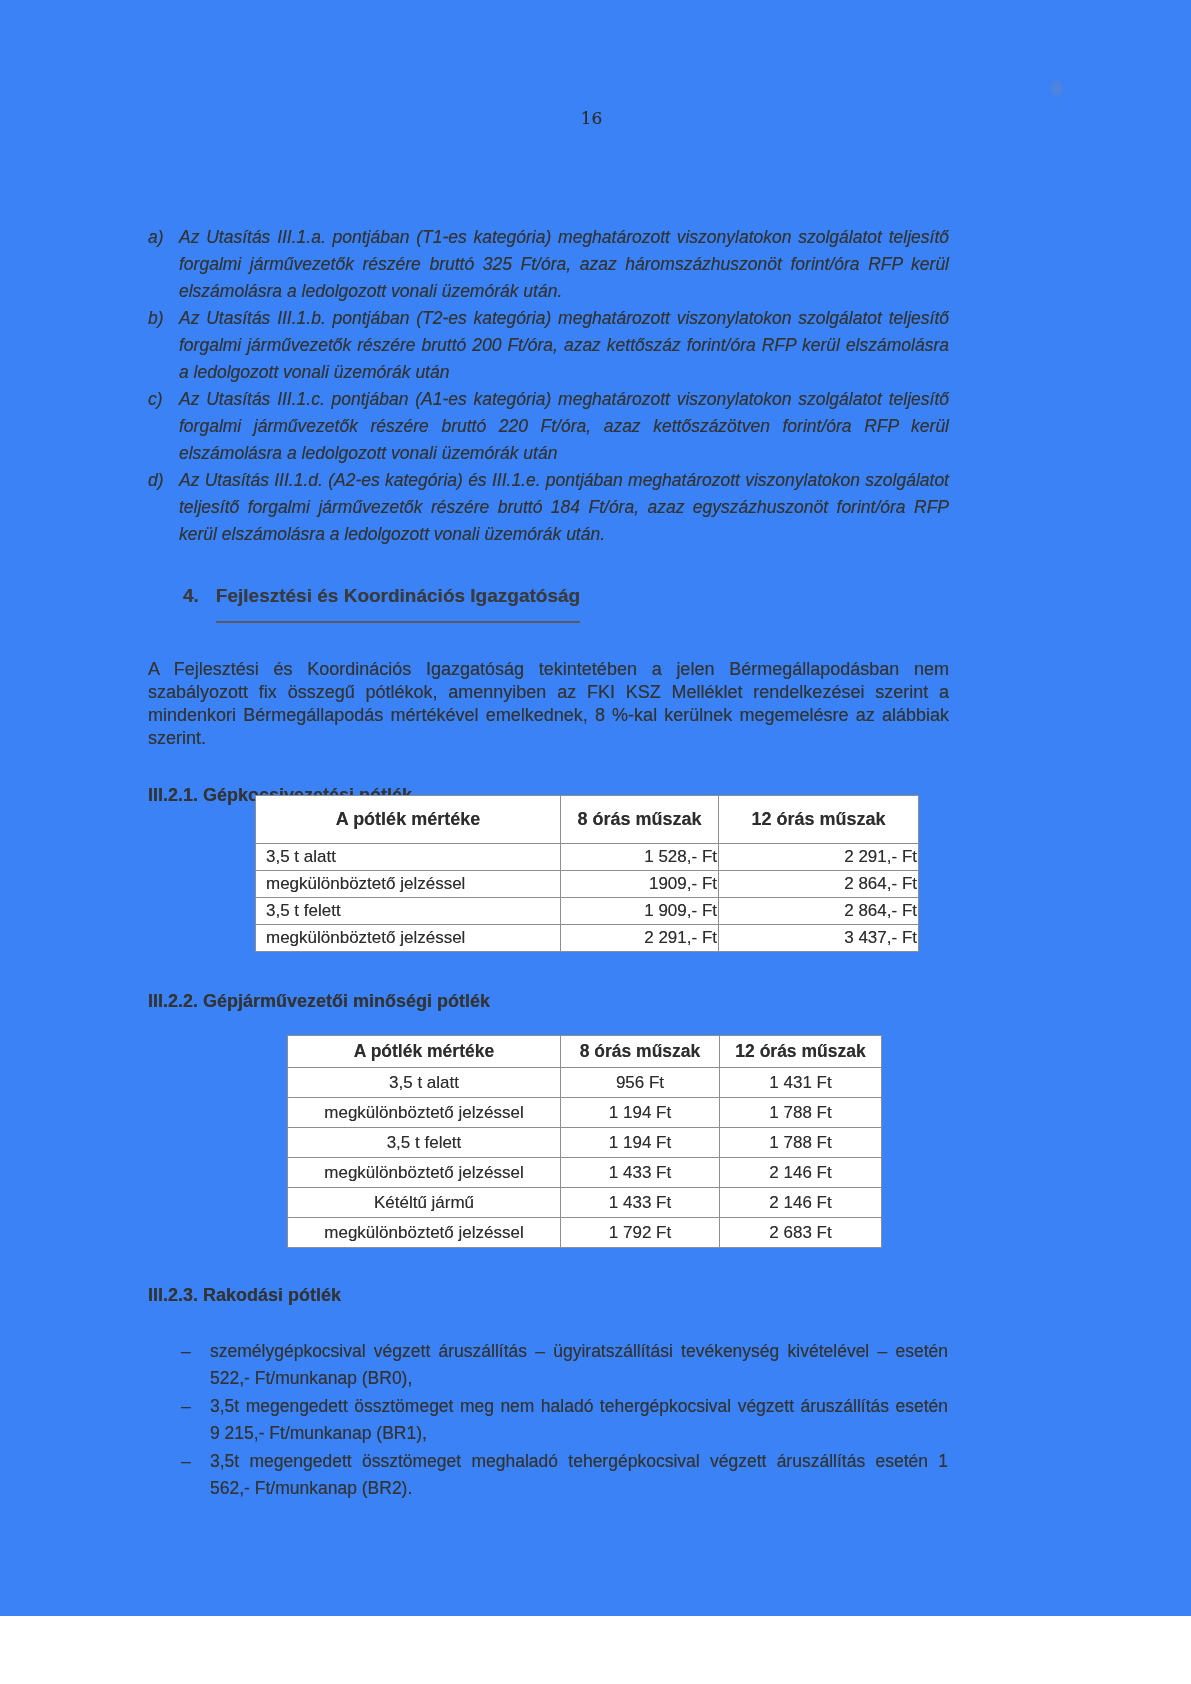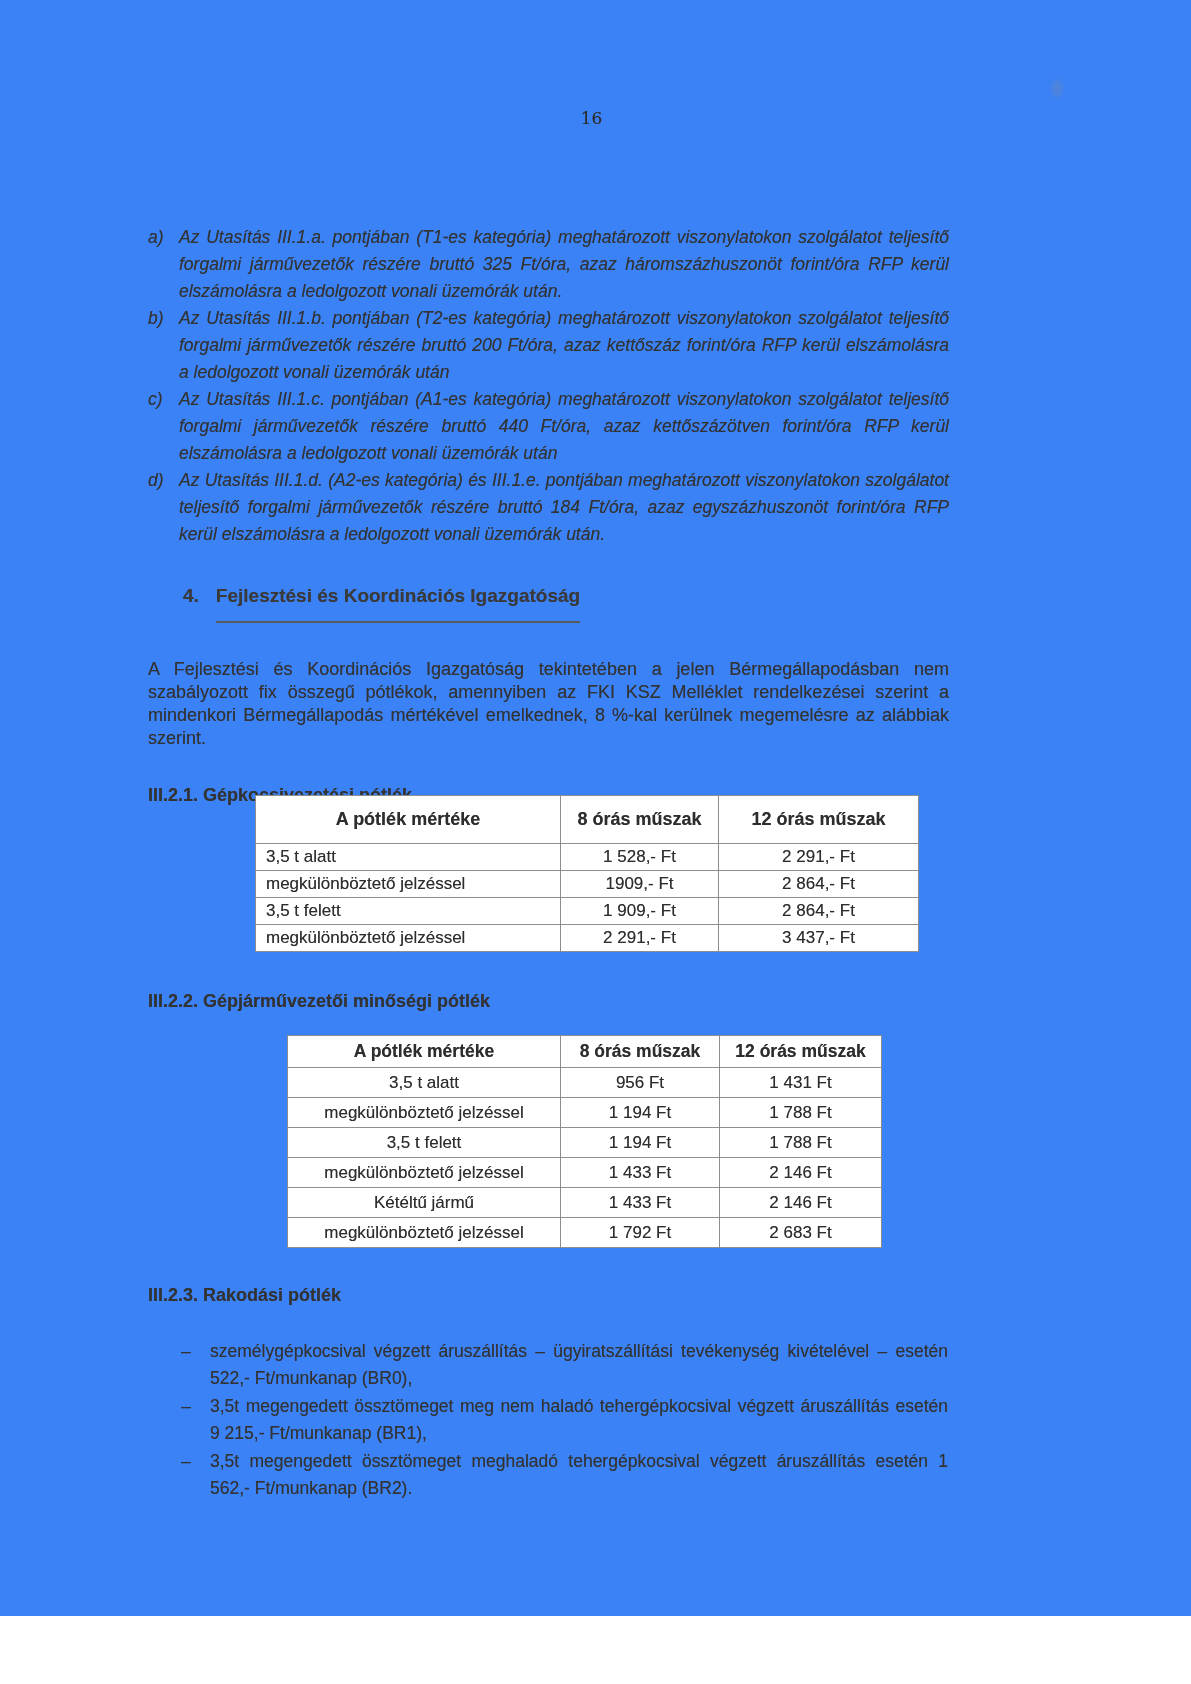--- a/index.html
+++ b/index.html
@@ -59,21 +59,21 @@
     background:#fff;
   }
   table.doc-table th, table.doc-table td{
     border:1.5px solid #8e8e8e;
     overflow:hidden; white-space:nowrap;
   }
   table.t321{ top:795px; left:255px; width:663px; }
   table.t321 thead tr{ height:48px; }
   table.t321 tbody tr{ height:27px; }
   table.t321 th{ font-size:18px; font-weight:bold; text-align:center; }
-  table.t321 td{ font-size:17px; text-align:center; }
+  table.t321 td{ font-size:17px; text-align:right; }
   table.t321 td.first{ text-align:left; padding-left:10px; }
   table.t322{ top:1035px; left:287px; width:594px; }
   table.t322 thead tr{ height:32px; }
   table.t322 tbody tr{ height:30px; }
   table.t322 th{ font-size:17.5px; font-weight:bold; text-align:center; }
   table.t322 td{ font-size:17px; text-align:center; }
   .dash-list{
     position:absolute; top:1338px; left:181px; width:767px;
     font-size:17.5px; line-height:27px; color:#333;
   }
@@ -94,21 +94,21 @@
     <div class="item">
       <span class="label">a)</span>
       <span class="text">Az Utasítás III.1.a. pontjában (T1-es kategória) meghatározott viszonylatokon szolgálatot teljesítő forgalmi járművezetők részére bruttó 325 Ft/óra, azaz háromszázhuszonöt forint/óra RFP kerül elszámolásra a ledolgozott vonali üzemórák után.</span>
     </div>
     <div class="item">
       <span class="label">b)</span>
       <span class="text">Az Utasítás III.1.b. pontjában (T2-es kategória) meghatározott viszonylatokon szolgálatot teljesítő forgalmi járművezetők részére bruttó 200 Ft/óra, azaz kettőszáz forint/óra RFP kerül elszámolásra a ledolgozott vonali üzemórák után</span>
     </div>
     <div class="item">
       <span class="label">c)</span>
-      <span class="text">Az Utasítás III.1.c. pontjában (A1-es kategória) meghatározott viszonylatokon szolgálatot teljesítő forgalmi járművezetők részére bruttó 440 Ft/óra, azaz kettőszázötven forint/óra RFP kerül elszámolásra a ledolgozott vonali üzemórák után</span>
+      <span class="text">Az Utasítás III.1.c. pontjában (A1-es kategória) meghatározott viszonylatokon szolgálatot teljesítő forgalmi járművezetők részére bruttó 220 Ft/óra, azaz kettőszázötven forint/óra RFP kerül elszámolásra a ledolgozott vonali üzemórák után</span>
     </div>
     <div class="item">
       <span class="label">d)</span>
       <span class="text">Az Utasítás III.1.d. (A2-es kategória) és III.1.e. pontjában meghatározott viszonylatokon szolgálatot teljesítő forgalmi járművezetők részére bruttó 184 Ft/óra, azaz egyszázhuszonöt forint/óra RFP kerül elszámolásra a ledolgozott vonali üzemórák után.</span>
     </div>
   </div>
 
   <div class="sec4-heading">
     <span class="num">4.</span><span class="title">Fejlesztési és Koordinációs Igazgatóság</span>
   </div>

